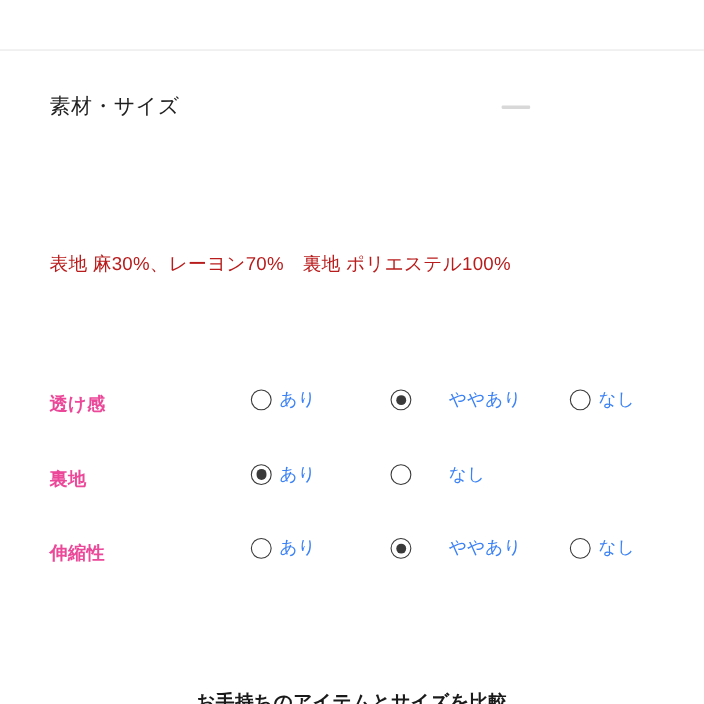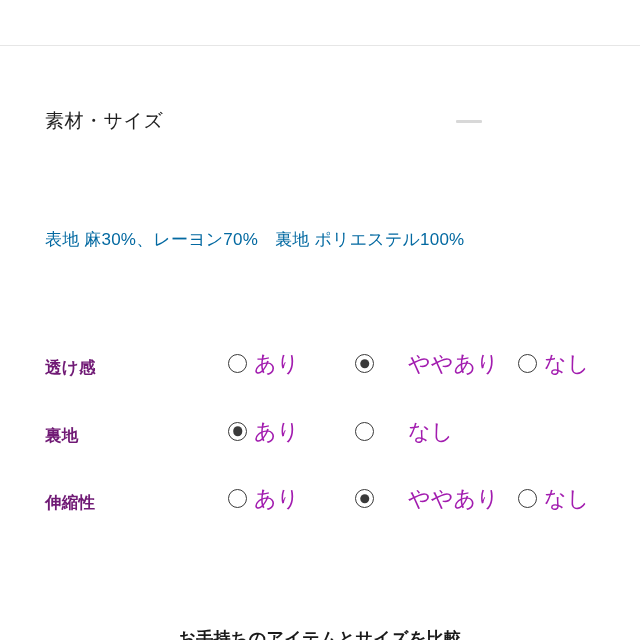--- a/index.html
+++ b/index.html
@@ -33,21 +33,21 @@
   }
 
   
   .section-header {
     position: absolute;
     top: 88px;
     left: 0;
     width: 507px;
     height: 42px;
     display: flex;
-    align-items: flex-end;
+    align-items: flex-start;
     justify-content: space-between;
     padding: 0 25px 0 45px;
     box-sizing: border-box;
   }
   .section-title {
     font-size: 19px;
     font-weight: 400;
     color: #1f1f1f;
     letter-spacing: 0.5px;
     line-height: 1;
@@ -70,21 +70,21 @@
   }
 
   
   .material-desc {
     position: absolute;
     top: 224px;
     left: 45px;
     width: 560px;
     font-size: 17px;
     line-height: 31px;
-    color: #0369a1;
+    color: #b91c1c;
     letter-spacing: 0.2px;
   }
   .material-desc .line {
     display: block;
     white-space: pre;
   }
 
   
   .attr-table {
     position: absolute;
@@ -97,21 +97,21 @@
     height: 67.5px;
     display: flex;
     align-items: flex-start;
   }
   .attr-label {
     position: absolute;
     left: 45px;
     top: 9px;
     font-size: 16.5px;
     font-weight: 700;
-    color: #701a75;
+    color: #ec4899;
     letter-spacing: 0.3px;
     white-space: nowrap;
   }
   .attr-options {
     position: absolute;
     left: 228px;
     top: 0;
     width: 400px;
     height: 40px;
   }
@@ -142,22 +142,22 @@
     position: absolute;
     top: 50%;
     left: 50%;
     transform: translate(-50%, -50%);
     width: 9.5px;
     height: 9.5px;
     border-radius: 50%;
     background: #3a3a3a;
   }
   .opt-label {
-    font-size: 22px;
-    color: #a21caf;
+    font-size: 16px;
+    color: #3b82f6;
     letter-spacing: 0.2px;
     line-height: 19px;
   }
 
   
   .compare-heading {
     position: absolute;
     top: 627px;
     left: 0;
     width: 640px;

